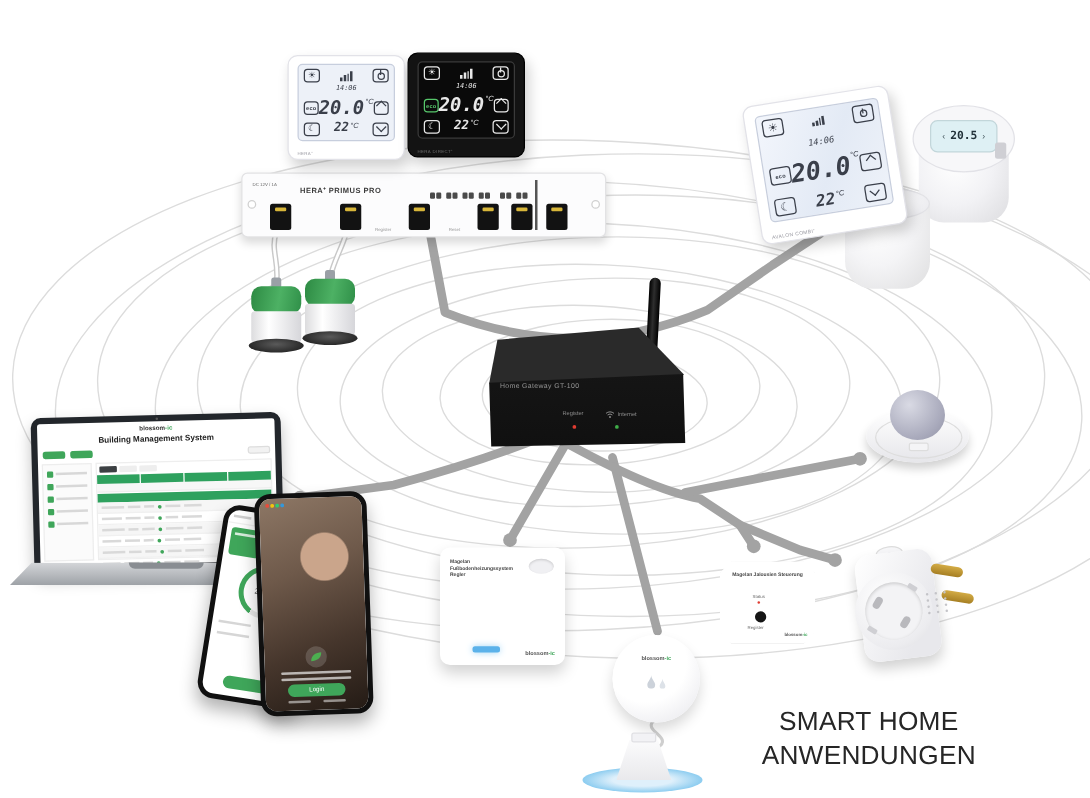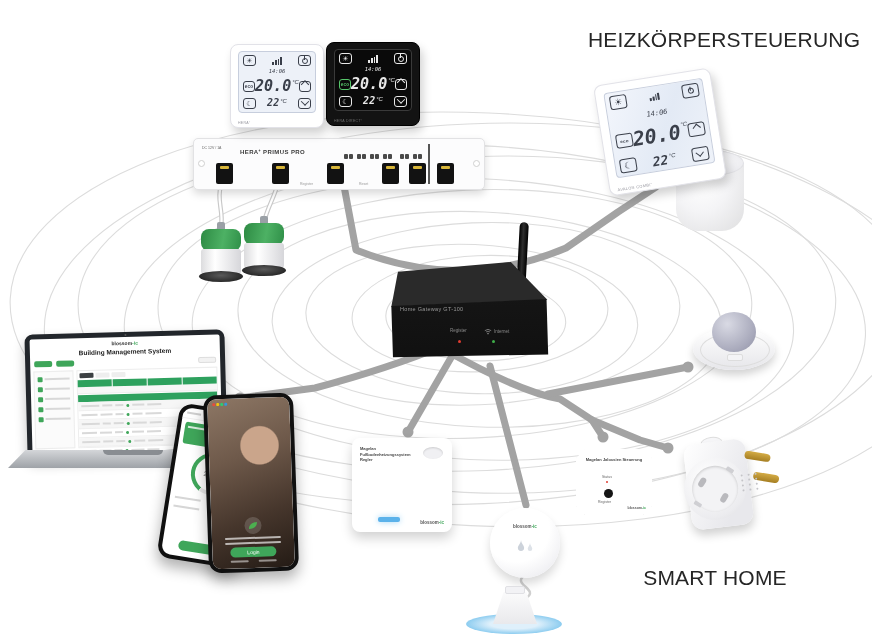--- a/index.html
+++ b/index.html
@@ -275,23 +275,23 @@
     <g fill="none">
       <path d="M 221 228 C 224 210 216 200 221 186" stroke="#c9c9c9" stroke-width="4.5"></path>
       <path d="M 221 228 C 224 210 216 200 221 186" stroke="#ffffff" stroke-width="2.2"></path>
       <path d="M 264 222 C 268 206 274 198 277 186" stroke="#c9c9c9" stroke-width="4.5"></path>
       <path d="M 264 222 C 268 206 274 198 277 186" stroke="#ffffff" stroke-width="2.2"></path>
     </g>
 
     <path d="M 524 576 C 512 584 540 590 526 598" fill="none" stroke="#cfcfcf" stroke-width="2.5"></path>
   </svg>
 
-  <div class="ttl" style="left:588px;top:26px;width:234px">HEIZKÖRPERSTEUERUNG</div>
-  <div class="ttl" style="left:622px;top:564px;width:186px">
+  <div class="ttl" style="left:602px;top:564px;width:186px">
     <span>SMART HOME</span><br>
+    <span>ANWENDUNGEN</span>
   </div>
 
   <div class="therm" style="left:230px;top:44px">
     <div class="t-disp">
       <div class="t-row">
         <span class="t-box">
             <span class="sun">☀</span>
           </span>
         <span class="sig">
             <i></i>
@@ -485,20 +485,30 @@
             <sup>°C</sup>
           </span>
         <span class="t-box">
             <span class="chev down"></span>
           </span>
       </div>
     </div>
     <div class="t-brand">AVALON COMBI⁺</div>
   </div>
 
+  <div class="dev valve-lcd">
+    <div class="vl-body"></div>
+    <div class="vl-top"></div>
+    <div class="vl-lcd">
+      <span>‹</span>
+      <b>20.5</b>
+      <span>›</span>
+    </div>
+    <div class="vl-btn"></div>
+  </div>
 
   <div class="dev valve-frost">
     <div class="vf-body"></div>
     <div class="vf-top"></div>
     <div class="vf-dash"></div>
   </div>
 
   <div class="dev pir">
     <div class="pir-base"></div>
     <div class="pir-ring"></div>

